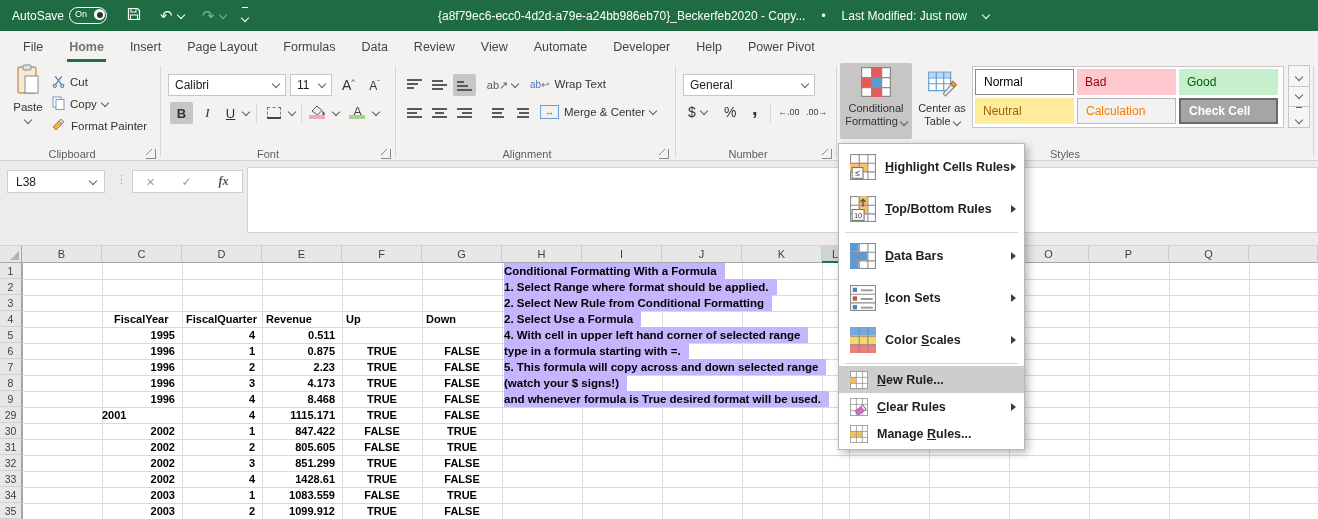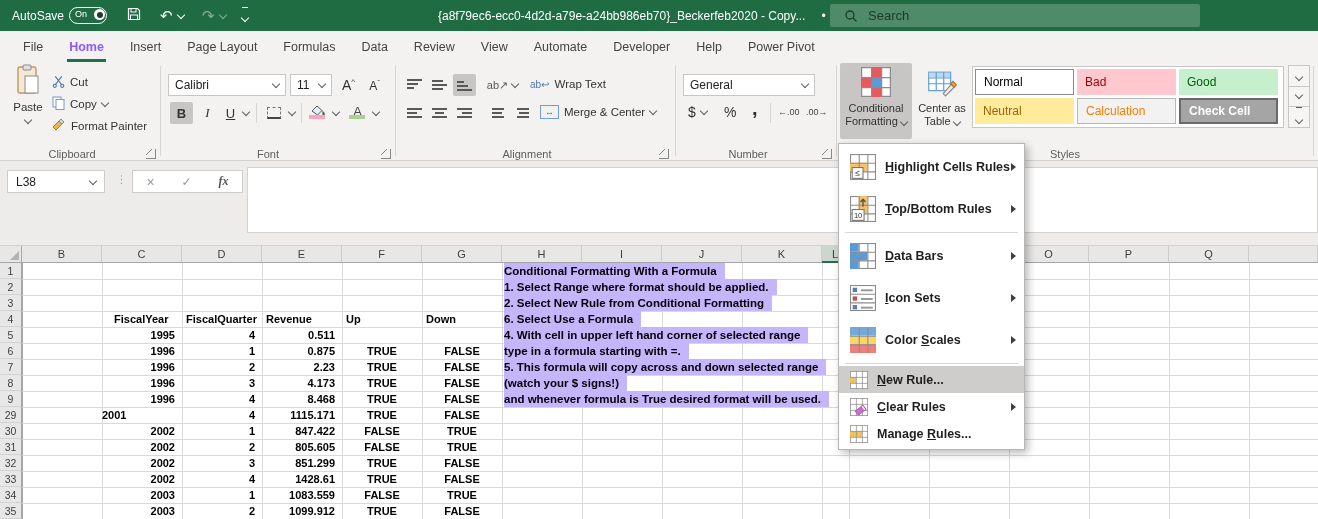--- a/index.html
+++ b/index.html
@@ -12,21 +12,21 @@
   #titlebar{position:absolute;top:0;left:0;width:1318px;height:31px;background:#1f6c43;color:#fff;font-size:12px;}
   .tb{position:absolute;top:0;height:31px;display:flex;align-items:center;gap:5px;}
   #autosave-pill{width:36px;height:15px;border:1px solid #fff;border-radius:9px;position:relative;display:inline-block;}
   #autosave-pill .as-on{position:absolute;left:5px;top:1px;font-size:9px;color:#fff;}
   #autosave-pill .knob{position:absolute;right:1px;top:1px;width:11px;height:11px;border-radius:50%;background:#fff;}
   #autosave-pill .knob::after{content:"";position:absolute;left:2.5px;top:2.5px;width:6px;height:6px;border-radius:50%;background:#1f3d2b;}
   #searchbox{position:absolute;left:830px;top:4px;width:370px;height:23px;background:#4f8b68;border-radius:2px;display:flex;align-items:center;color:#1c3a2a;font-size:13px;}
   
   #tabs{position:absolute;top:31px;left:0;width:1318px;height:31px;background:#f3f2f1;display:flex;align-items:stretch;padding-left:10px;box-sizing:border-box;}
   .tab{position:relative;padding:0 13px;display:flex;align-items:center;font-size:12.5px;color:#444;cursor:default;}
-  .tab.active{color:#8b5cf6;font-weight:600;}
+  .tab.active{color:#737373;font-weight:600;}
   .tab.active::after{content:"";position:absolute;left:11px;right:11px;bottom:0;height:3px;background:#1e7145;}
   
   #ribbon{position:absolute;top:62px;left:0;width:1318px;height:99px;background:#f3f2f1;border-bottom:1px solid #d4d2d0;box-sizing:border-box;}
   .gsep{position:absolute;top:4px;height:90px;width:1px;background:#d8d6d4;}
   .glabel{position:absolute;top:86px;font-size:11px;color:#5f5d5b;width:120px;text-align:center;}
   .launcher{position:absolute;top:87px;width:9px;height:9px;border-right:1px solid #8a8886;border-bottom:1px solid #8a8886;background:linear-gradient(135deg,transparent 44%,#8a8886 44%,#8a8886 56%,transparent 56%);background-size:6px 6px;background-repeat:no-repeat;background-position:0 0;}
   .bigbtn{position:absolute;top:2px;width:44px;height:76px;display:flex;flex-direction:column;align-items:center;justify-content:flex-start;font-size:11.5px;color:#333;}
   .bigbtn .blabel{margin-top:3px;}
   .minirow{position:absolute;height:20px;display:flex;align-items:center;gap:5px;font-size:11.5px;color:#333;white-space:nowrap;}
   .combo{position:absolute;background:#fff;border:1px solid #c8c6c4;display:flex;align-items:center;font-size:12px;color:#222;padding:0 6px;box-sizing:border-box;height:22px;}
@@ -105,29 +105,20 @@
         <span class="chev w"></span>
     </div>
     <div class="tb" style="left:242px">
       <span style="display:inline-block;border-top:1.5px solid #fff;padding-top:2px"><span class="chev w"></span></span>
     </div>
     <div class="tb" style="left:438px;gap:16px">
       <span>{a8f79ec6-ecc0-4d2d-a79e-a24bb986eb70}_Beckerfeb2020 - Copy...</span>
       <span>•</span>
       <span>Last Modified: Just now</span>
       <span class="chev w"></span>
-    </div>
-    <div id="searchbox">
-      <span style="margin:0 10px 0 14px;display:flex">
-        <svg width="14" height="14" viewBox="0 0 14 14">
-            <circle cx="6" cy="6" r="4" fill="none" stroke="#1c3a2a" stroke-width="1.3"></circle>
-            <path d="M9 9l3.5 3.5" stroke="#1c3a2a" stroke-width="1.3"></path>
-          </svg>
-      </span>
-      <span>Search</span>
     </div>
   </div>
 
   <div id="tabs">
       <div class="tab">File</div>
       <div class="tab active">Home</div>
       <div class="tab">Insert</div>
       <div class="tab">Page Layout</div>
       <div class="tab">Formulas</div>
       <div class="tab">Data</div>
@@ -417,21 +408,21 @@
       <div class="rowhdr" style="top: 33px;">2</div>
       <div class="spill" style="left: 504px; top: 33px;">1. Select Range where format should be applied.</div>
       <div class="rowhdr" style="top: 49px;">3</div>
       <div class="spill" style="left: 504px; top: 49px;">2. Select New Rule from Conditional Formatting</div>
       <div class="rowhdr" style="top: 65px;">4</div>
       <div class="cell" style="left: 102px; top: 65px; width: 80px; text-align: left; padding-left: 12px;">FiscalYear</div>
       <div class="cell" style="left: 182px; top: 65px; width: 80px; text-align: left; padding-left: 4px;">FiscalQuarter</div>
       <div class="cell" style="left: 262px; top: 65px; width: 80px; text-align: left; padding-left: 4px;">Revenue</div>
       <div class="cell" style="left: 342px; top: 65px; width: 80px; text-align: left; padding-left: 4px;">Up</div>
       <div class="cell" style="left: 422px; top: 65px; width: 80px; text-align: left; padding-left: 4px;">Down</div>
-      <div class="spill" style="left: 504px; top: 65px;">6. Select Use a Formula</div>
+      <div class="spill" style="left: 504px; top: 65px;">2. Select Use a Formula</div>
       <div class="rowhdr" style="top: 81px;">5</div>
       <div class="cell" style="left: 102px; top: 81px; width: 80px; text-align: right; padding-right: 7px;">1995</div>
       <div class="cell" style="left: 182px; top: 81px; width: 80px; text-align: right; padding-right: 7px;">4</div>
       <div class="cell" style="left: 262px; top: 81px; width: 80px; text-align: right; padding-right: 7px;">0.511</div>
       <div class="spill" style="left: 504px; top: 81px;">4. With cell in upper left hand corner of selected range</div>
       <div class="rowhdr" style="top: 97px;">6</div>
       <div class="cell" style="left: 102px; top: 97px; width: 80px; text-align: right; padding-right: 7px;">1996</div>
       <div class="cell" style="left: 182px; top: 97px; width: 80px; text-align: right; padding-right: 7px;">1</div>
       <div class="cell" style="left: 262px; top: 97px; width: 80px; text-align: right; padding-right: 7px;">0.875</div>
       <div class="cell" style="left: 342px; top: 97px; width: 80px; text-align: center;">TRUE</div>

